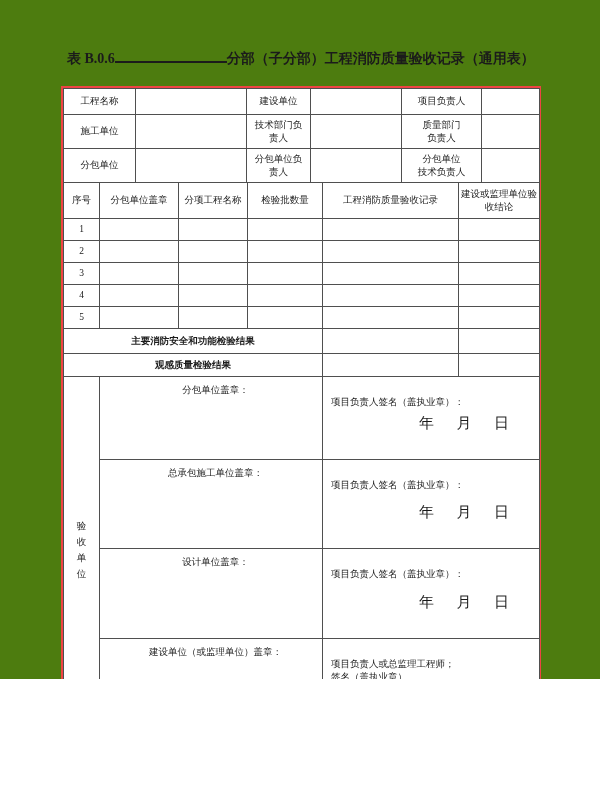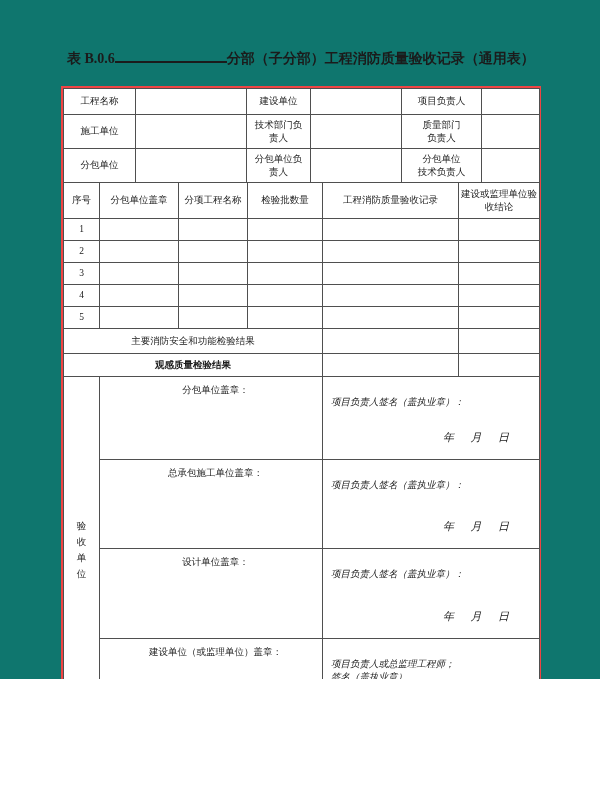--- a/index.html
+++ b/index.html
@@ -1,30 +1,30 @@
 <!DOCTYPE html>
 <html><head>
 <meta charset="utf-8">
 <style>
   html,body{margin:0;padding:0;background:#ffffff;}
-  .page{position:relative;width:600px;height:679px;background:#0f766e;overflow:hidden;
+  .page{position:relative;width:600px;height:679px;background:#4d7c0f;overflow:hidden;
         font-family:"Liberation Serif","DejaVu Serif",serif;color:#1b1b1b;}
   .title{position:absolute;top:50px;left:67px;font-size:14px;font-weight:bold;white-space:nowrap;}
   .blank-line{display:inline-block;width:112px;height:2px;border-bottom:2px solid #1b1b1b;vertical-align:baseline;}
   .form{position:absolute;top:86px;left:61px;width:476px;border:2px solid #ef4444;background:#fff;}
   table.t{border-collapse:collapse;table-layout:fixed;width:476px;}
   table.t + table.t{margin-top:-1px;}
   td{border:1px solid #4f4f4f;box-sizing:border-box;padding:0;font-size:9.5px;line-height:13px;
      text-align:center;vertical-align:middle;white-space:pre-line;overflow:hidden;}
   tr.h26 td{height:26px;} tr.h34 td{height:34px;} tr.h36 td{height:36px;}
-  tr.h22 td{height:22px;} tr.h30 td{height:30px;} tr.h25 td{height:25px;} tr.h23 td{height:23px;font-weight:bold;}
+  tr.h22 td{height:22px;} tr.h30 td{height:30px;} tr.h25 td{height:25px;font-weight:bold;} tr.h23 td{height:23px;font-weight:bold;}
   tr.h83 td{height:83px;} tr.h89 td{height:89px;} tr.h90 td{height:90px;} tr.h84 td{height:84px;}
   td.stamp{text-align:center;vertical-align:top;padding:7px 0 0 9px;}
-  td.sign{position:relative;text-align:left;vertical-align:top;padding:6px 0 0 8px;font-style:italic;}
-  td.sign .date{position:absolute;right:30px;bottom:15px;white-space:pre;font-size:11px;}
+  td.sign{position:relative;text-align:left;vertical-align:top;padding:6px 0 0 8px;}
+  td.sign .date{position:absolute;right:30px;bottom:29px;white-space:pre;font-size:15px;}
   td.side{line-height:16px;}
 </style>
 </head>
 <body>
 
 <div class="page">
 
   <div class="title">
     <span>表 B.0.6</span><span class="blank-line"></span><span>分部（子分部）工程消防质量验收记录（通用表）</span>
   </div>

